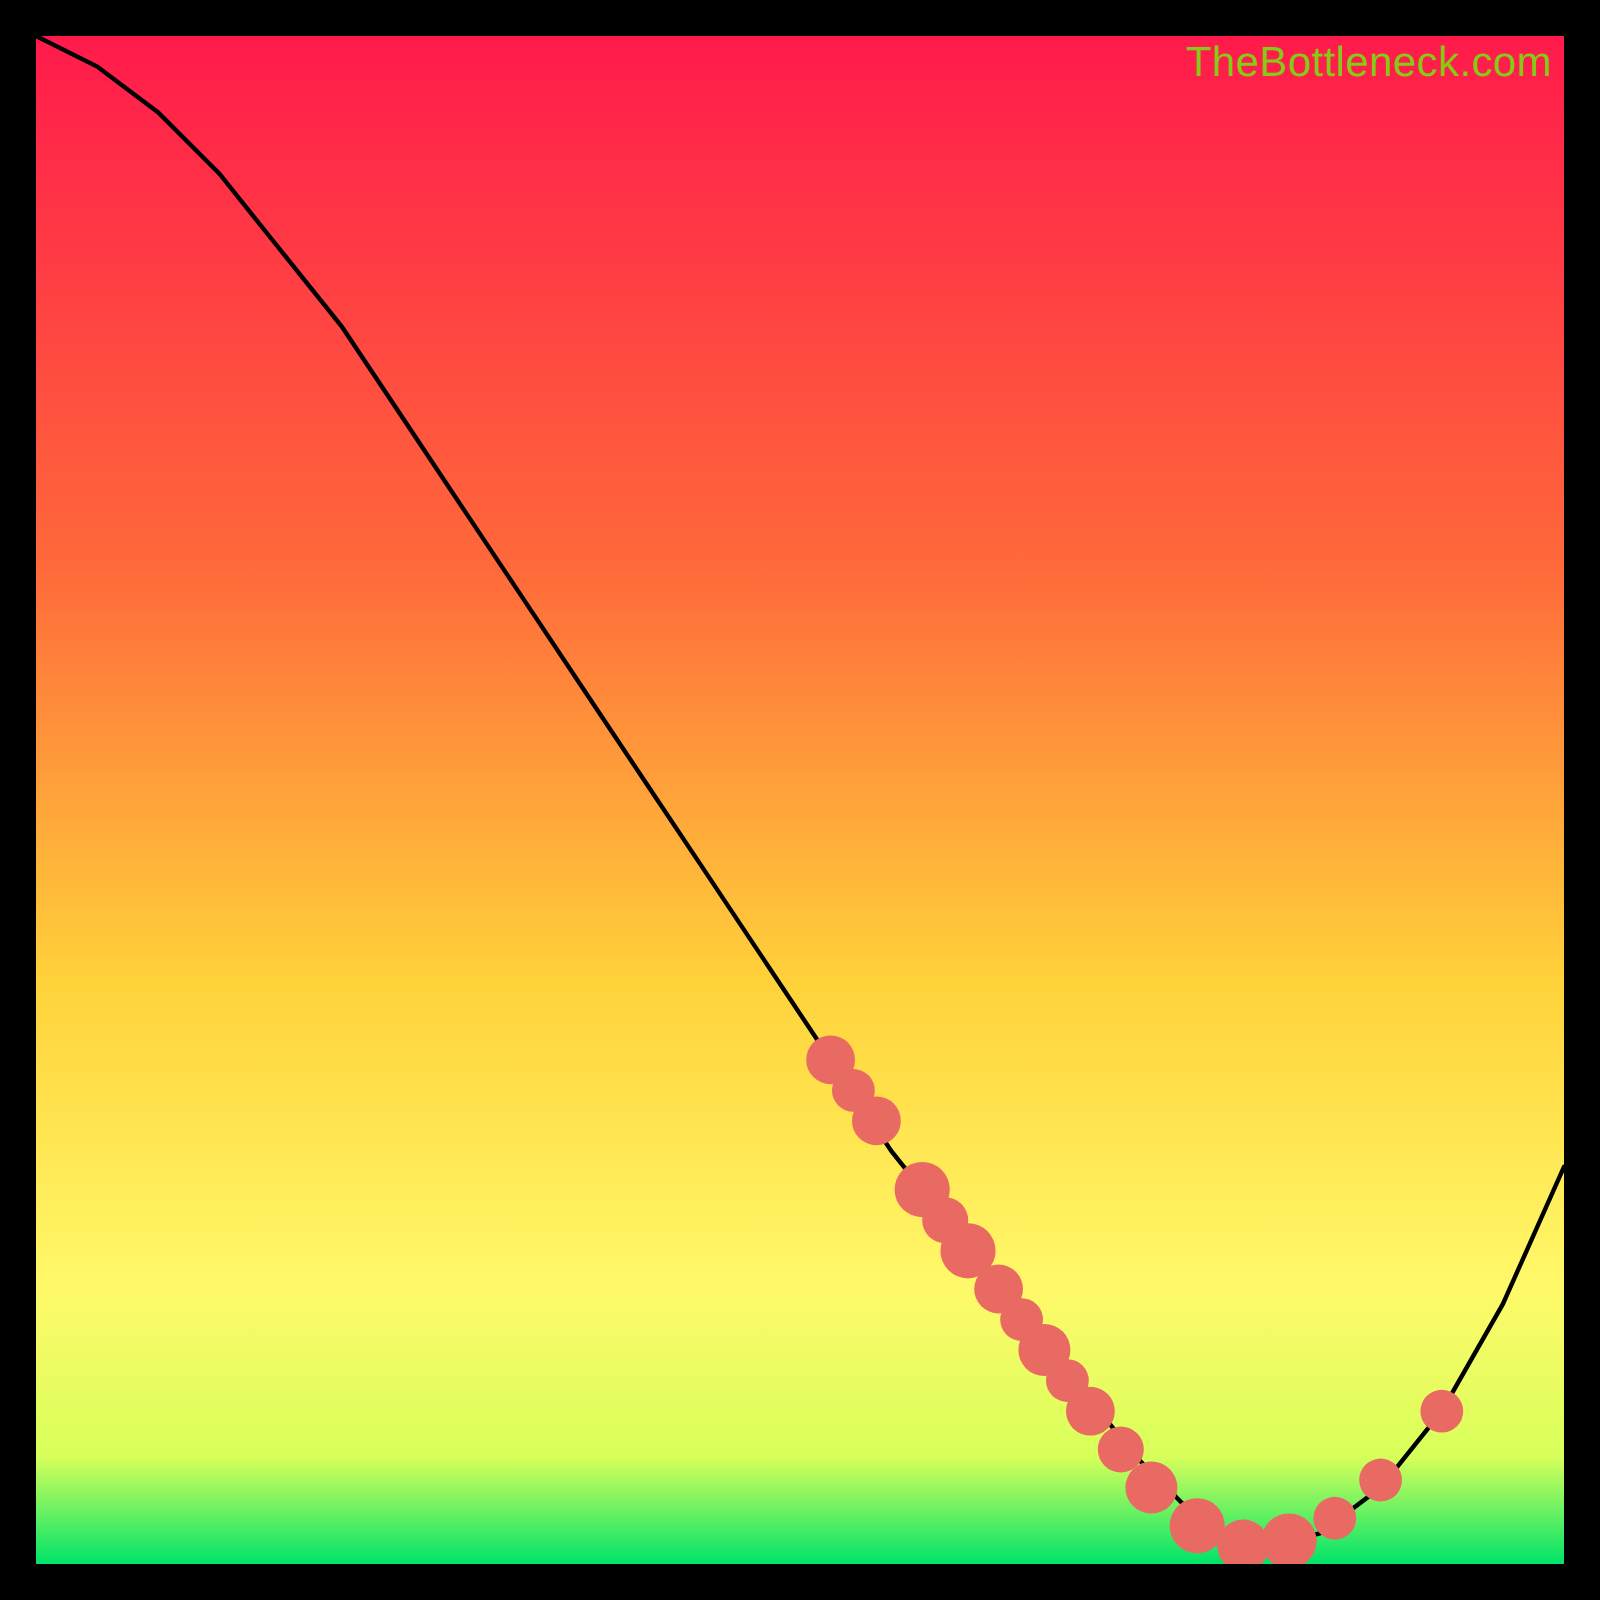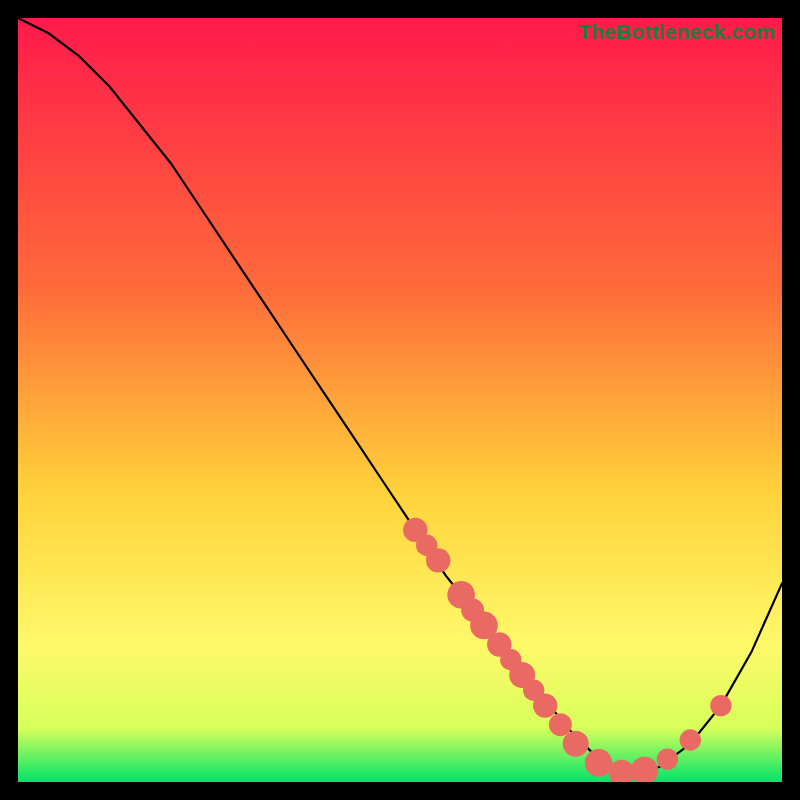--- a/index.html
+++ b/index.html
@@ -23,23 +23,23 @@
     position: absolute;
     left: 0;
     top: 0;
     width: 764px;
     height: 764px;
   }
   .attribution {
     position: absolute;
     top: 2px;
     right: 6px;
-    color: #15803d;
+    color: #84cc16;
     font-size: 21px;
-    font-weight: 700;
+    font-weight: 400;
     letter-spacing: 0.2px;
     z-index: 10;
   }
   svg {
     display: block;
   }
 </style>
 </head>
 <body>
 

